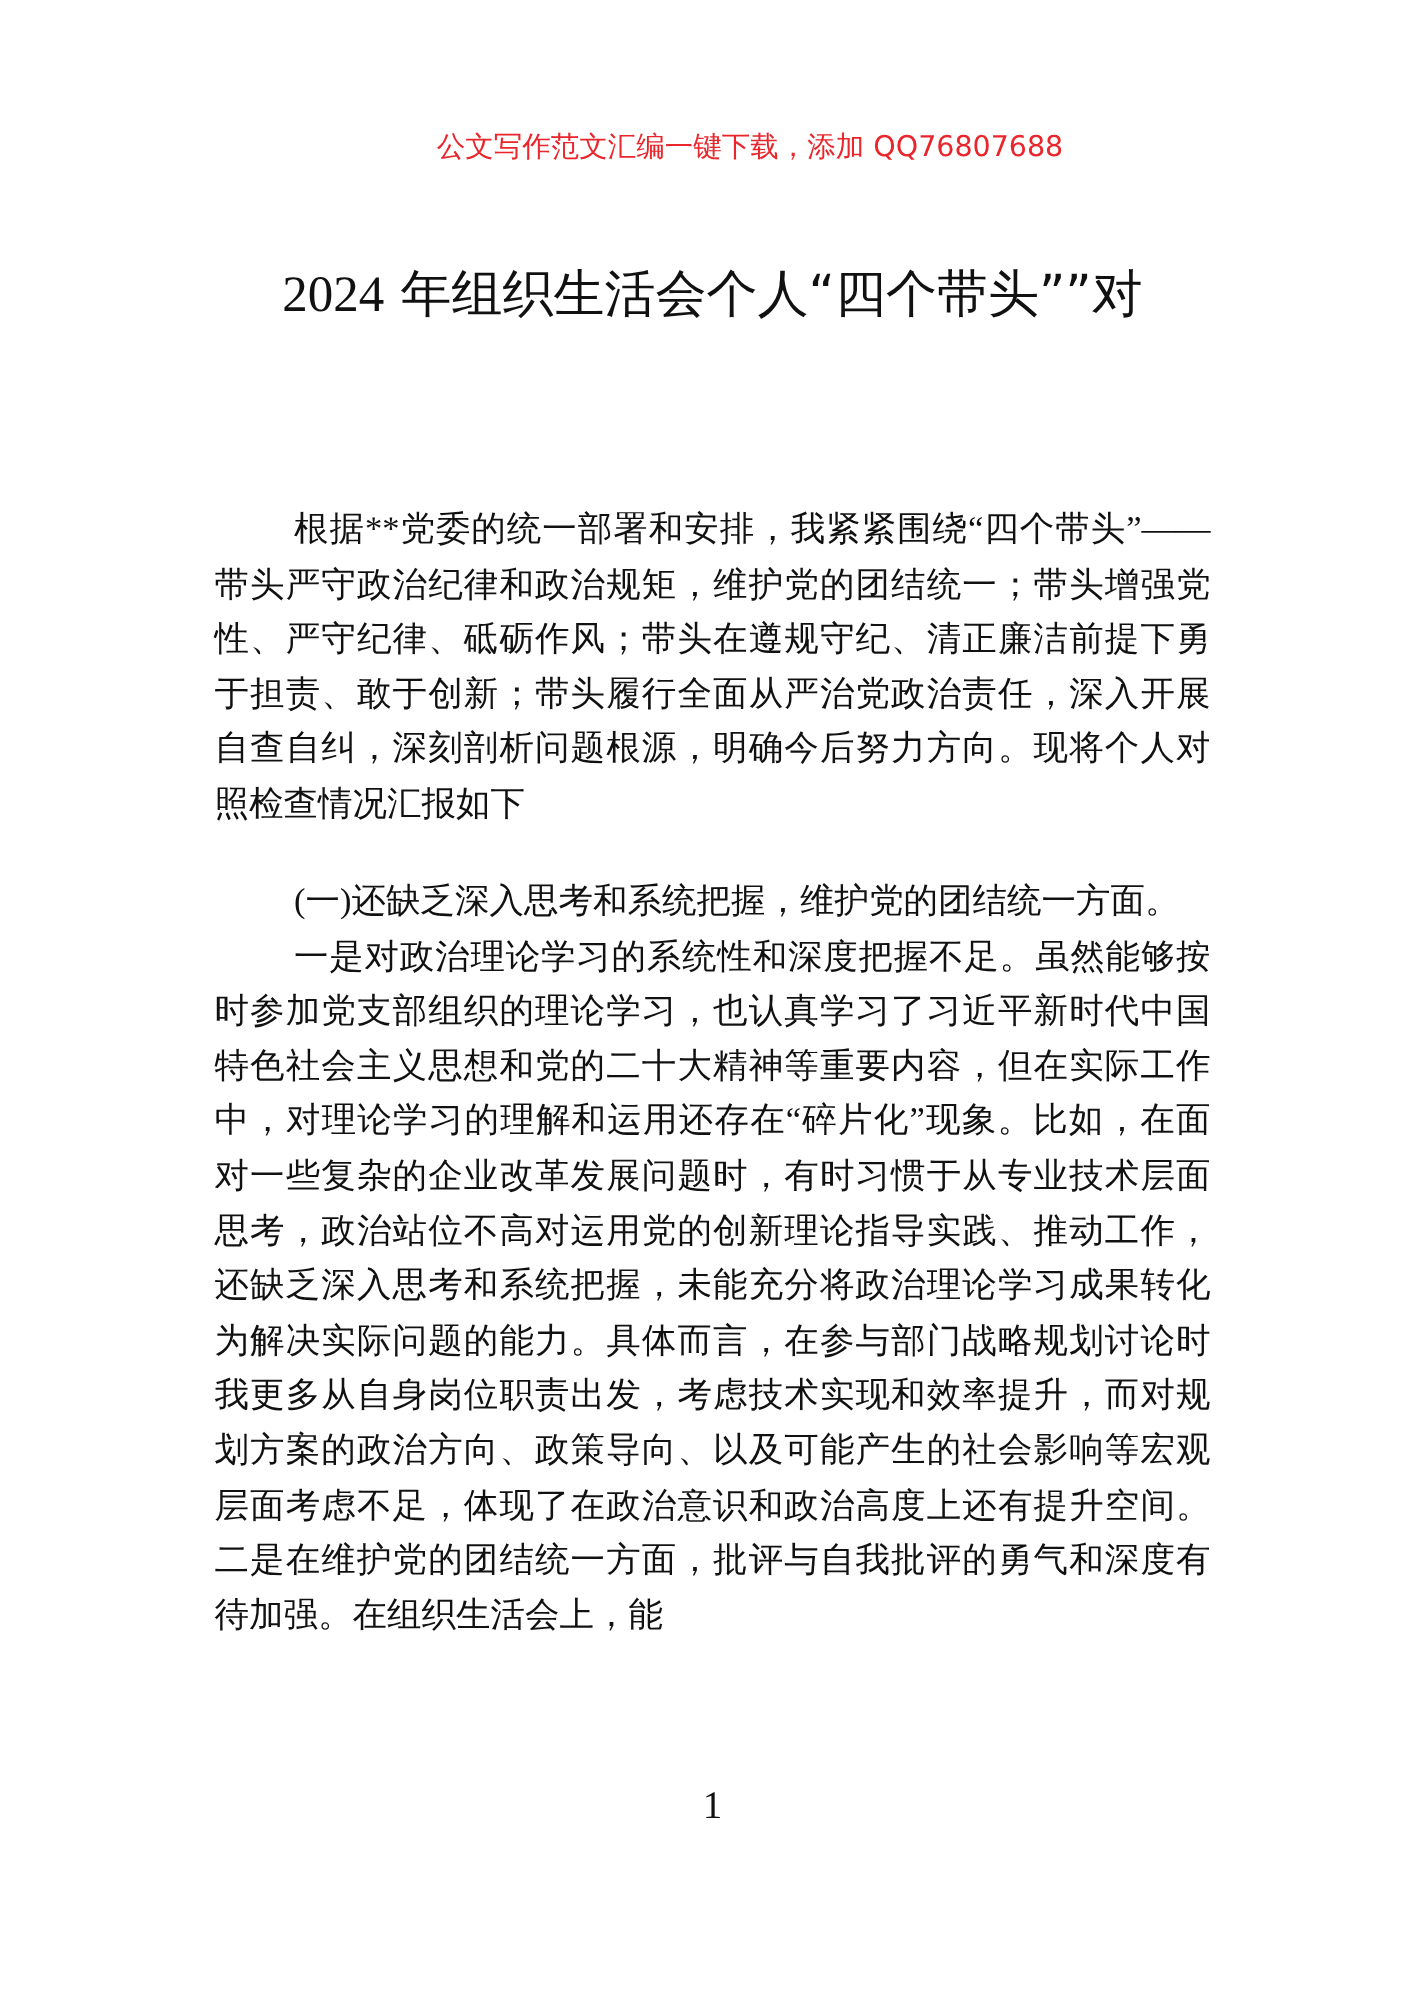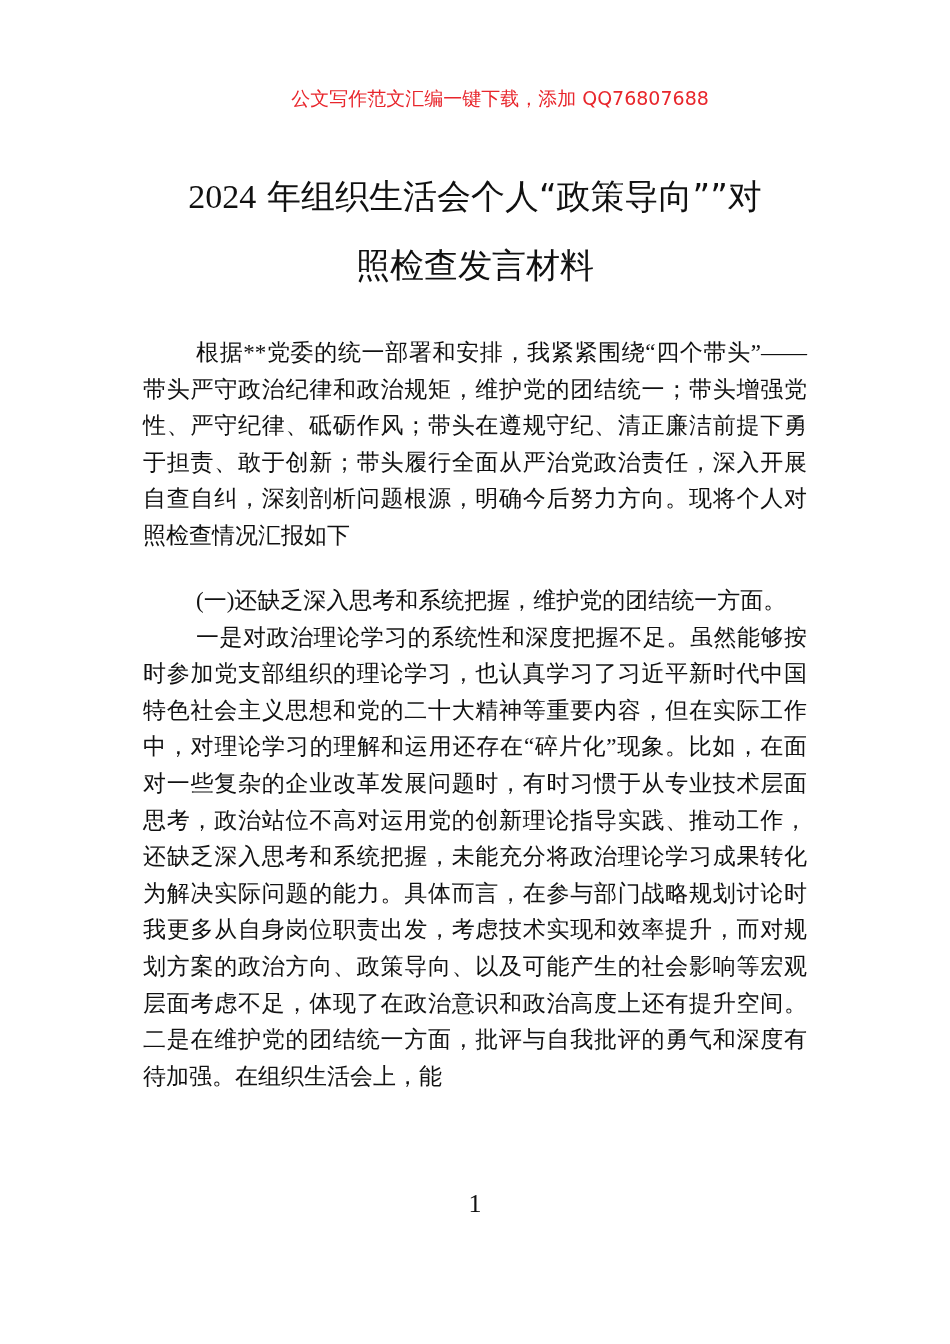--- a/index.html
+++ b/index.html
@@ -30,22 +30,21 @@
     position: absolute; left: 0; width: 950px; top: 1188px; text-align: center;
     font-family: "Liberation Serif", serif; font-size: 26px; color: #111; line-height: 32px;
   }
 </style>
 </head>
 <body>
 
 <div class="page">
   <div class="header-note">公文写作范文汇编一键下载，添加 QQ76807688</div>
 
-  <div class="title l1"><span class="num">2024</span><span> 年组织生活会个人“政策导向””对</span></div>
-  <div class="title l2">照检查发言材料</div>
+  <div class="title l1"><span class="num">2024</span><span> 年组织生活会个人“四个带头””对</span></div>
 
   <div class="body-text p1">
     <p class="indent">根据**党委的统一部署和安排，我紧紧围绕“四个带头”——带头严守政治纪律和政治规矩，维护党的团结统一；带头增强党性、严守纪律、砥砺作风；带头在遵规守纪、清正廉洁前提下勇于担责、敢于创新；带头履行全面从严治党政治责任，深入开展自查自纠，深刻剖析问题根源，明确今后努力方向。现将个人对照检查情况汇报如下</p>
   </div>
 
   <div class="body-text p2">
     <p class="indent">(一)还缺乏深入思考和系统把握，维护党的团结统一方面。</p>
     <p class="indent">一是对政治理论学习的系统性和深度把握不足。虽然能够按时参加党支部组织的理论学习，也认真学习了习近平新时代中国特色社会主义思想和党的二十大精神等重要内容，但在实际工作中，对理论学习的理解和运用还存在“碎片化”现象。比如，在面对一些复杂的企业改革发展问题时，有时习惯于从专业技术层面思考，政治站位不高对运用党的创新理论指导实践、推动工作，还缺乏深入思考和系统把握，未能充分将政治理论学习成果转化为解决实际问题的能力。具体而言，在参与部门战略规划讨论时我更多从自身岗位职责出发，考虑技术实现和效率提升，而对规划方案的政治方向、政策导向、以及可能产生的社会影响等宏观层面考虑不足，体现了在政治意识和政治高度上还有提升空间。二是在维护党的团结统一方面，批评与自我批评的勇气和深度有待加强。在组织生活会上，能</p>
   </div>
 

